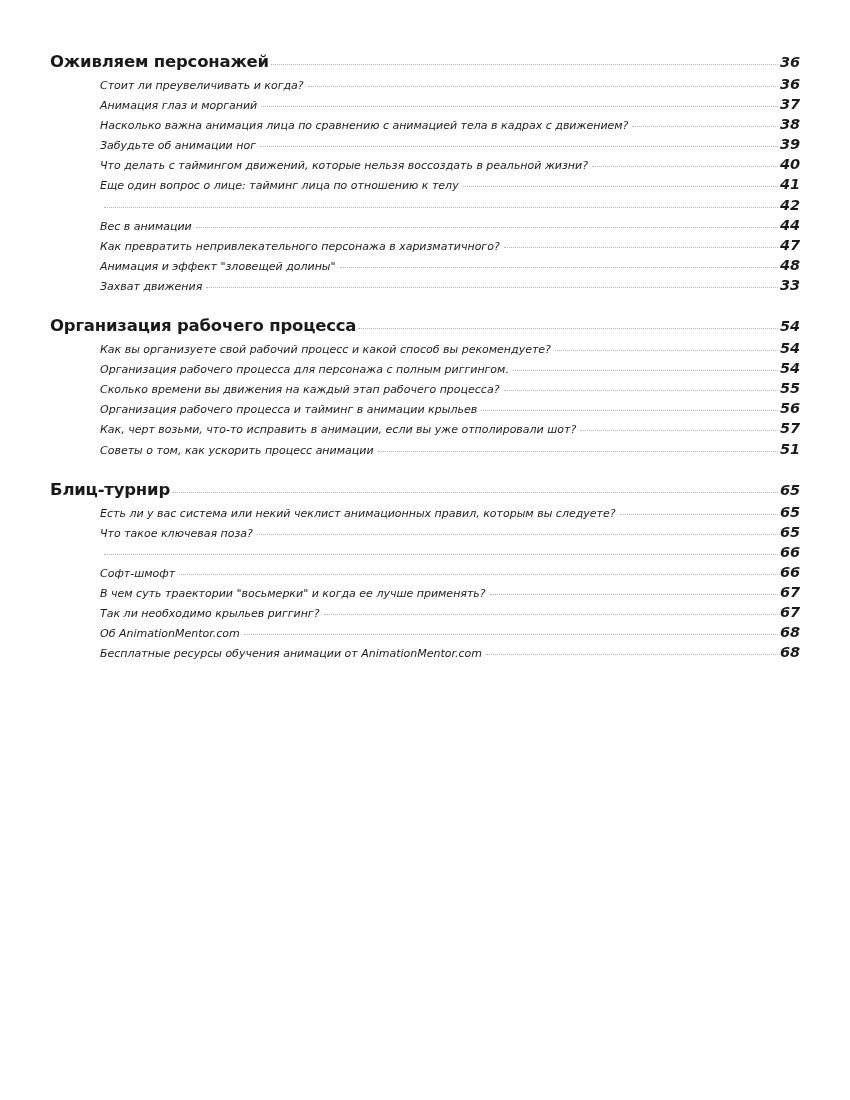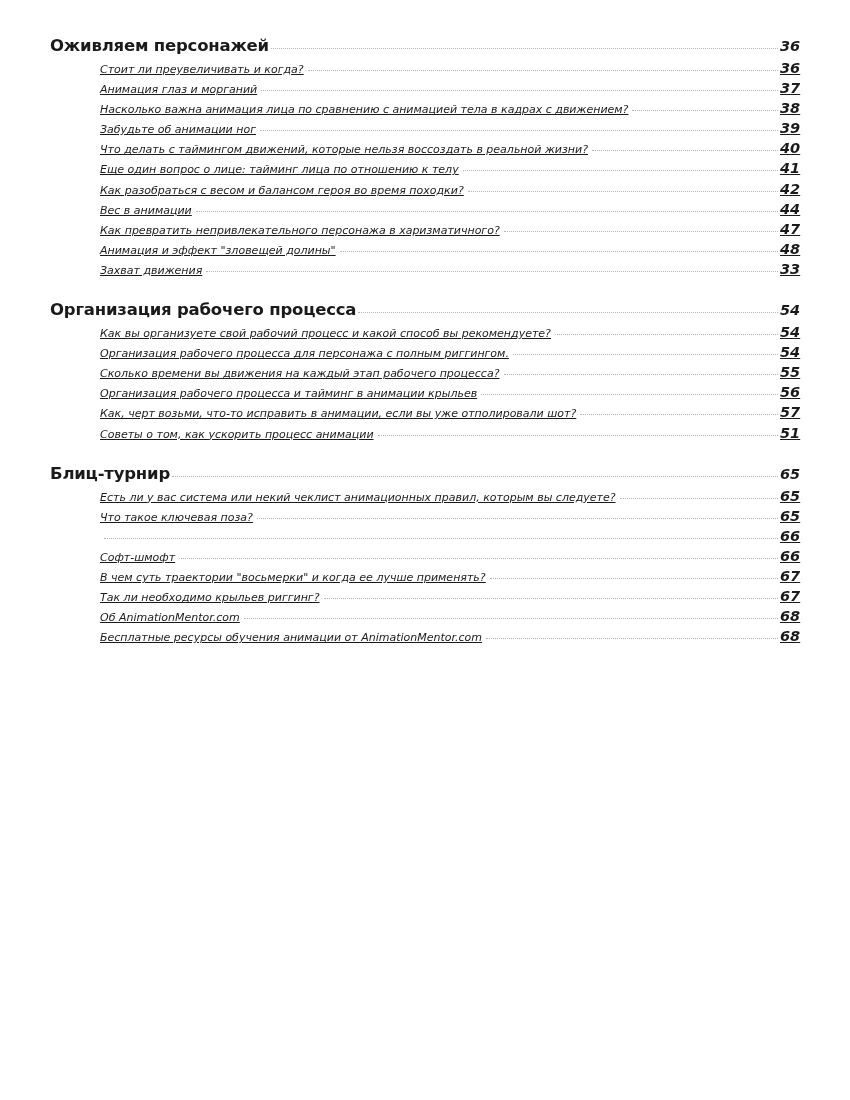--- a/index.html
+++ b/index.html
@@ -1,22 +1,22 @@
 <!DOCTYPE html>
 <html><head>
 <meta charset="utf-8">
 <style>
   html, body { margin: 0; padding: 0; background: #ffffff; }
   body { width: 850px; height: 1100px; position: relative; overflow: hidden;
          font-family: "DejaVu Sans", sans-serif; color: #1a1a1a; }
-  .toc { position: absolute; left: 50px; top: 36px; width: 750px; }
+  .toc { position: absolute; left: 50px; top: 52px; width: 750px; }
   .section { margin-bottom: 19px; }
   .row { display: flex; align-items: baseline; }
   .sec-head { height: 24px; font-size: 16.5px; font-weight: bold; letter-spacing: -0.2px; }
-  .item { height: 20.1px; padding-left: 50px; font-size: 11px; font-style: italic; text-decoration: underline; }
+  .item { height: 20.1px; padding-left: 50px; font-size: 11px; font-style: italic; }
   .label { white-space: nowrap; flex: 0 0 auto; }
   .leader { flex: 1 1 auto; border-bottom: 1px dotted #b5b5b5; margin: 0 2px 0 4px; transform: translateY(-2px); }
   .sec-head .leader { margin-left: 2px; }
   .page { flex: 0 0 auto; font-weight: bold; font-style: italic; font-size: 14.5px;
           width: 20px; text-align: left; }
   .sec-head .page { font-size: 14.5px; }
 </style>
 </head>
 <body>
 
@@ -52,21 +52,20 @@
         <span class="label">Что делать с таймингом движений, которые нельзя воссоздать в реальной жизни?</span>
         <span class="leader"></span>
         <span class="page">40</span>
       </div>
     <div class="row item">
         <span class="label">Еще один вопрос о лице: тайминг лица по отношению к телу</span>
         <span class="leader"></span>
         <span class="page">41</span>
       </div>
     <div class="row item">
-        <span class="label">Как разобраться с весом и балансом героя во время походки?</span>
         <span class="leader"></span>
         <span class="page">42</span>
       </div>
     <div class="row item">
         <span class="label">Вес в анимации</span>
         <span class="leader"></span>
         <span class="page">44</span>
       </div>
     <div class="row item">
         <span class="label">Как превратить непривлекательного персонажа в харизматичного?</span>

